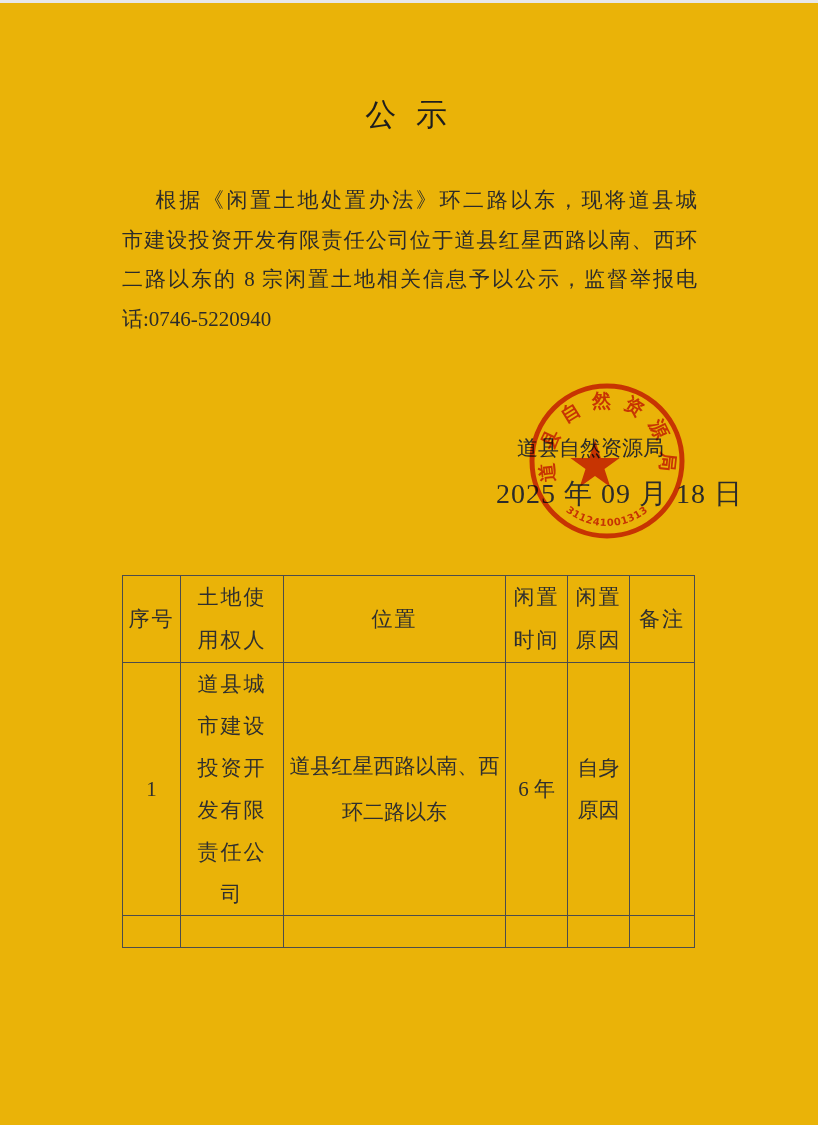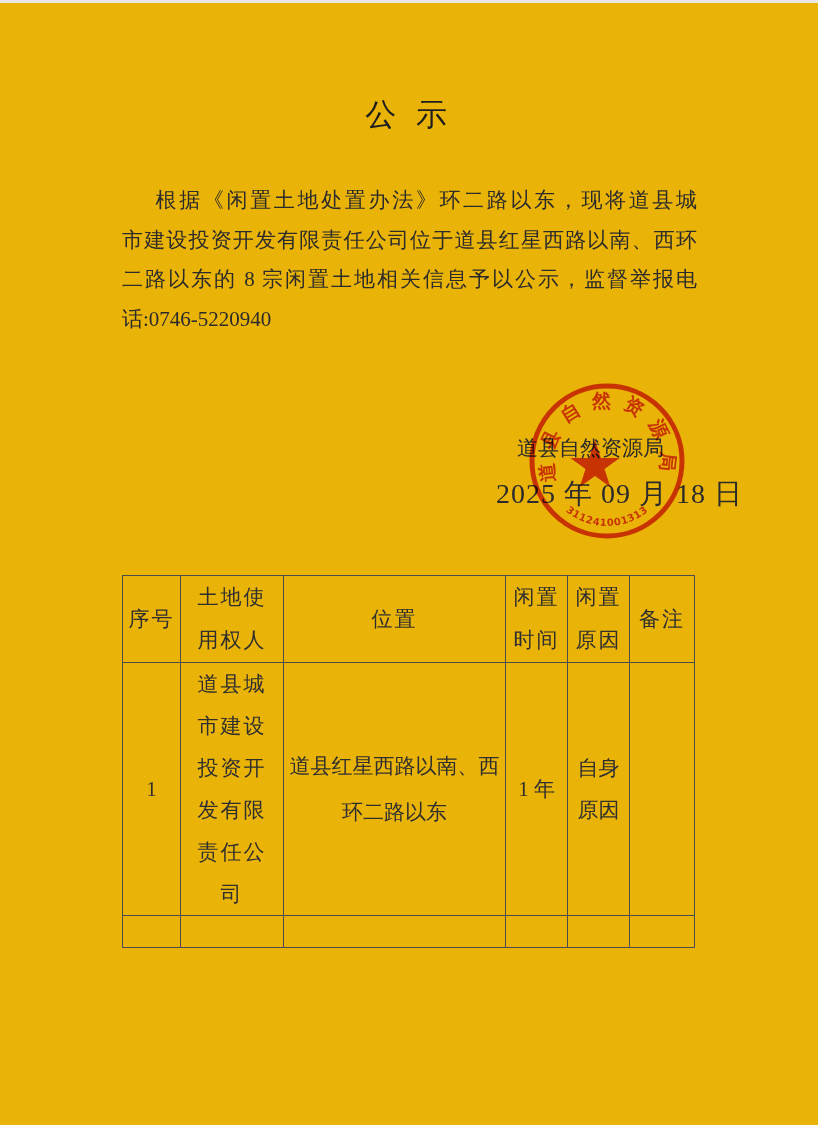--- a/index.html
+++ b/index.html
@@ -113,21 +113,21 @@
       <tr class="row1">
         <td>1</td>
         <td class="user">道县城
 市建设
 投资开
 发有限
 责任公
 司</td>
         <td class="loc">道县红星西路以南、西
 环二路以东</td>
-        <td>1 年</td>
+        <td>6 年</td>
         <td>自身
 原因</td>
         <td></td>
       </tr>
       <tr class="rowEmpty">
         <td></td>
         <td></td>
         <td></td>
         <td></td>
         <td></td>

